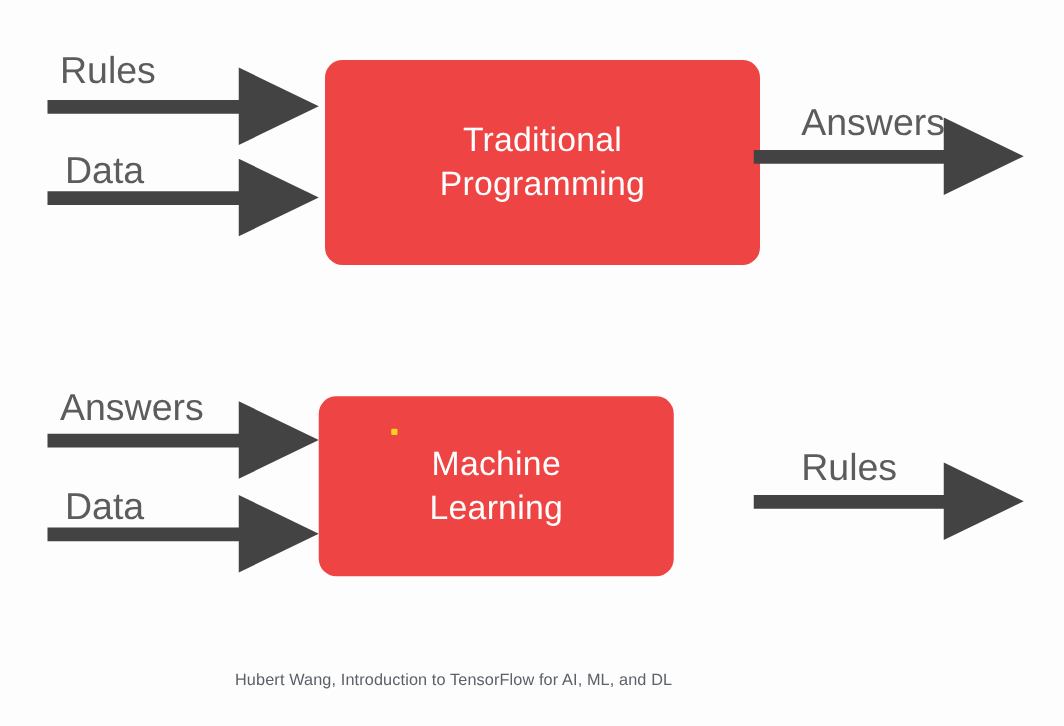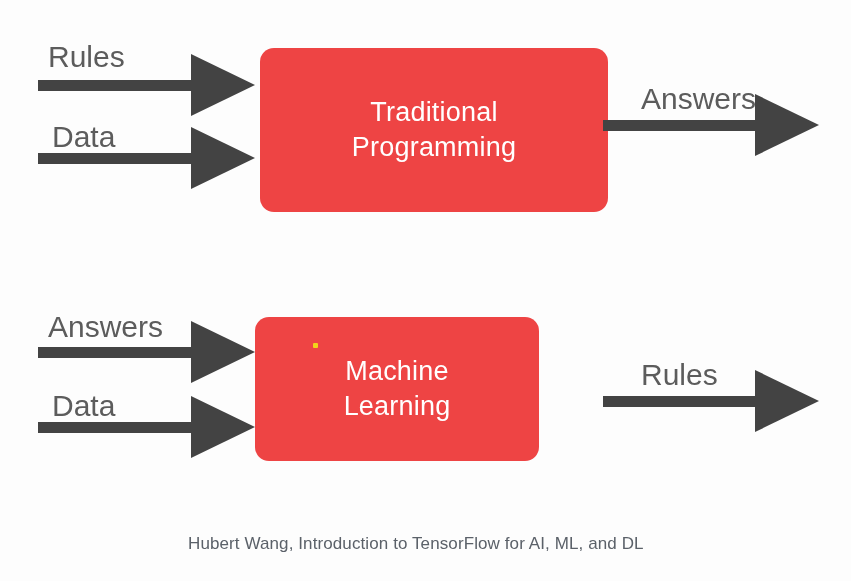--- a/index.html
+++ b/index.html
@@ -76,21 +76,21 @@
     font-size: 30px;
     line-height: 30px;
     white-space: nowrap;
     font-weight: 400;
   }
 
   
   .caption {
     position: absolute;
     color: #5b6169;
-    font-size: 17px;
+    font-size: 13px;
     line-height: 22px;
     white-space: nowrap;
     letter-spacing: 0.1px;
   }
 </style>
 </head>
 <body>
 
 <div id="canvas">
 

